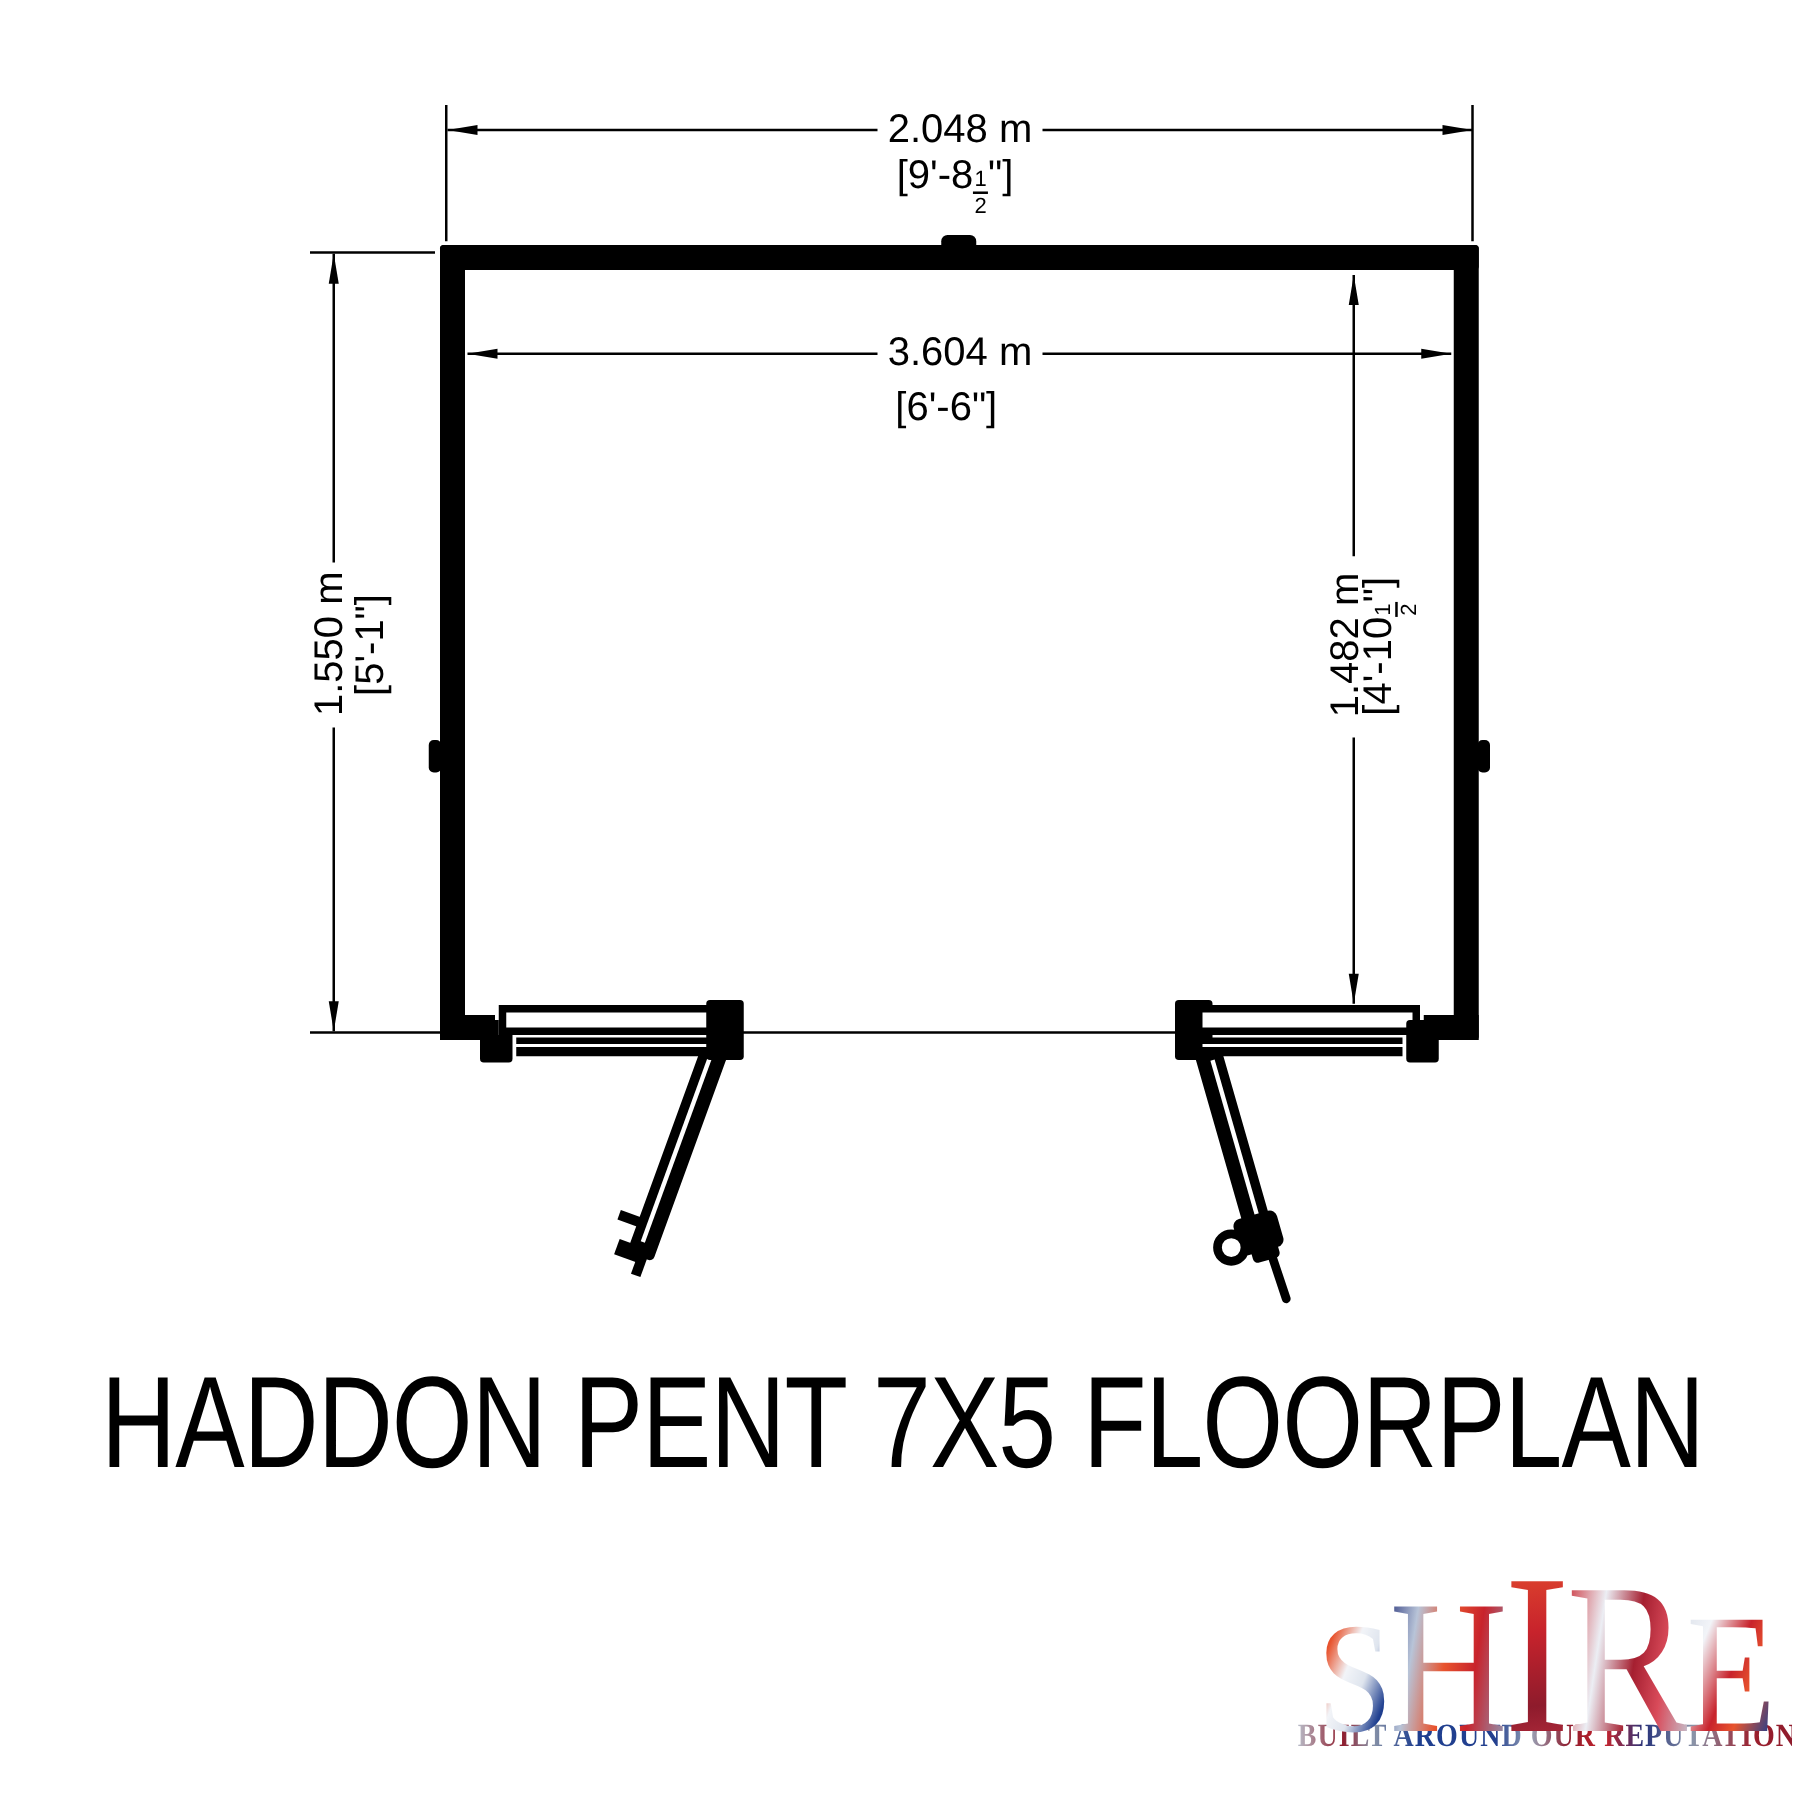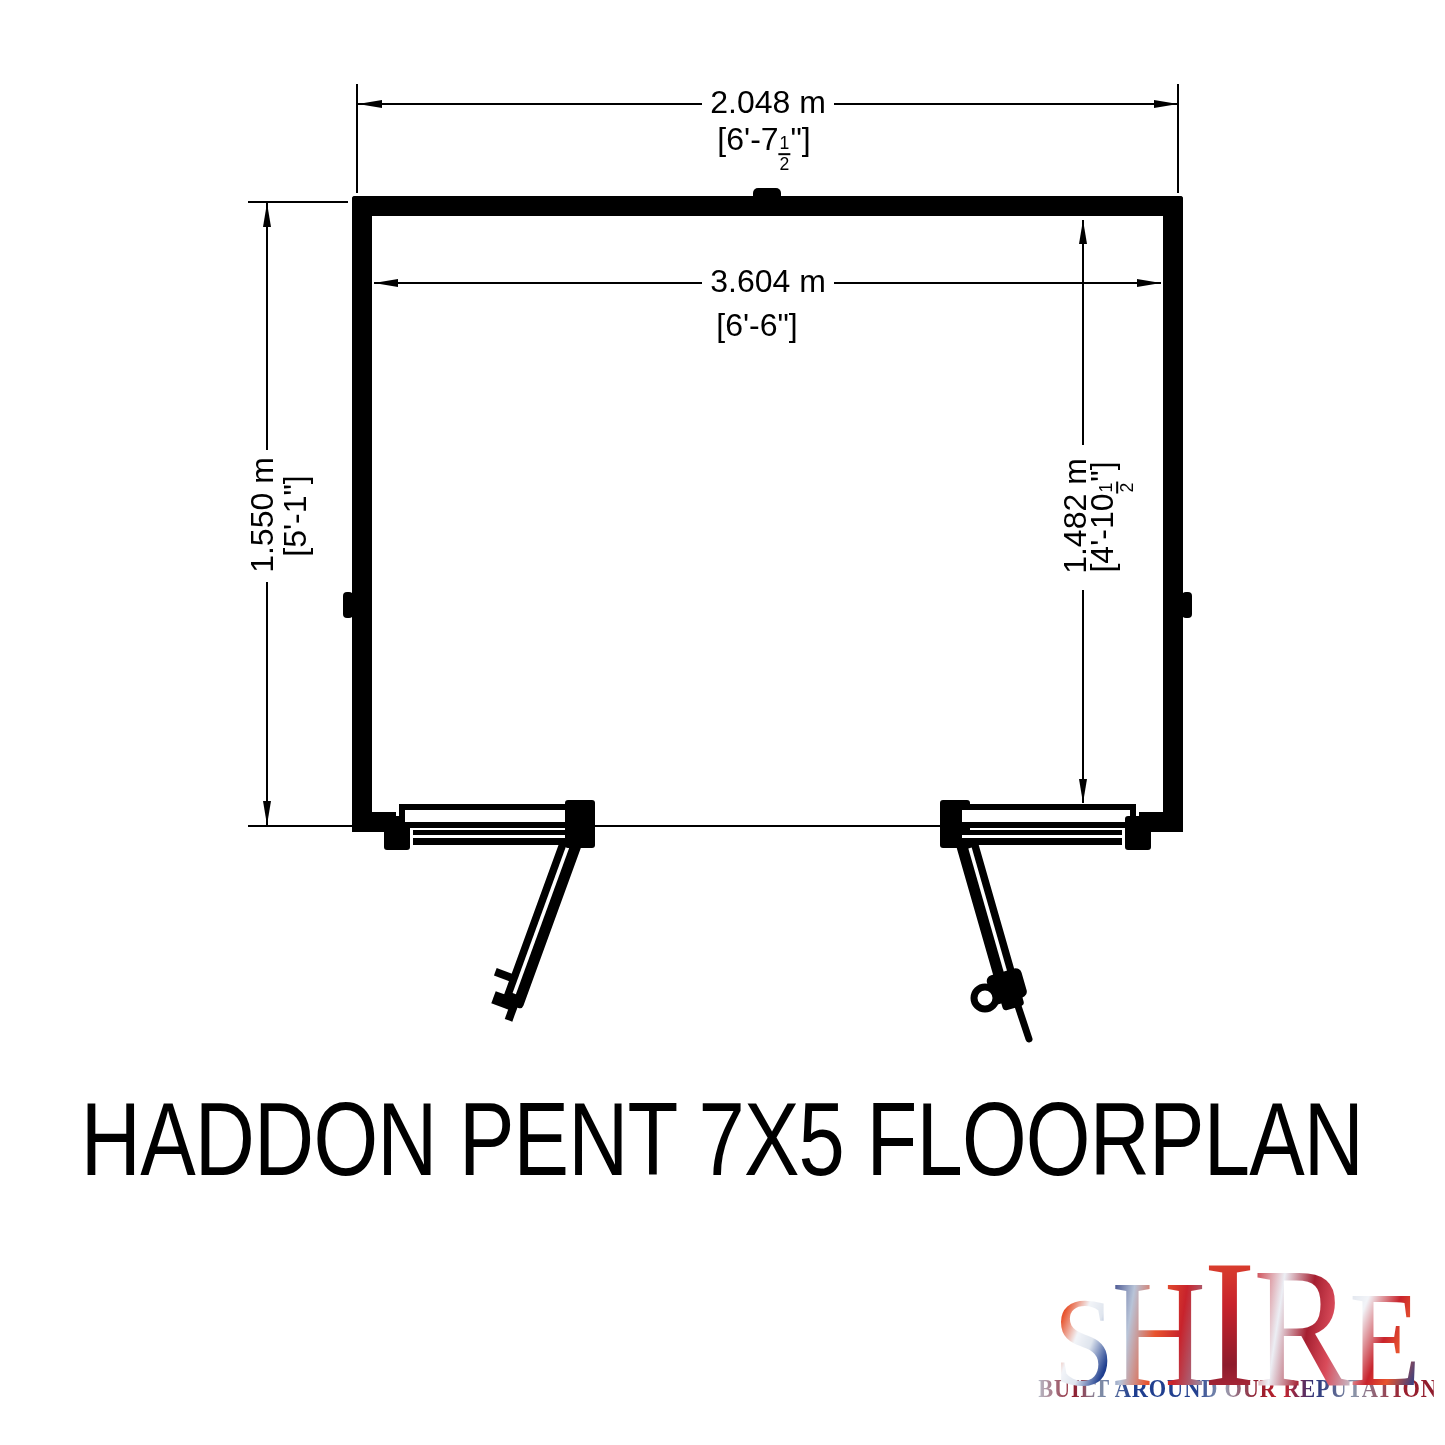--- a/index.html
+++ b/index.html
@@ -136,21 +136,21 @@
   <div class="door-part door-frame frame-end-l"></div>
   <div class="door-part leaf-closed leaf-closed-l"></div>
   <div class="door-part sill sill-l"></div>
   <div class="door-part door-frame hinge-l"></div>
   <div class="door-part door-frame hinge-r"></div>
   <div class="door-part leaf-closed leaf-closed-r"></div>
   <div class="door-part sill sill-r"></div>
   <div class="door-part door-frame frame-end-r"></div>
 
   <div class="dim-text t-top-m">2.048 m</div>
-  <div class="dim-text t-top-i"><span>[6'-7</span><span class="frac">
+  <div class="dim-text t-top-i"><span>[9'-8</span><span class="frac">
         <span class="fnum">1</span>
         <span class="fden">2</span>
       </span><span>"]</span></div>
 
   <div class="dim-text t-in-m">3.604 m</div>
   <div class="dim-text t-in-i">[6'-6"]</div>
 
   <div class="dim-text rot t-left-m">1.550 m</div>
   <div class="dim-text rot t-left-i">[5'-1"]</div>
 

